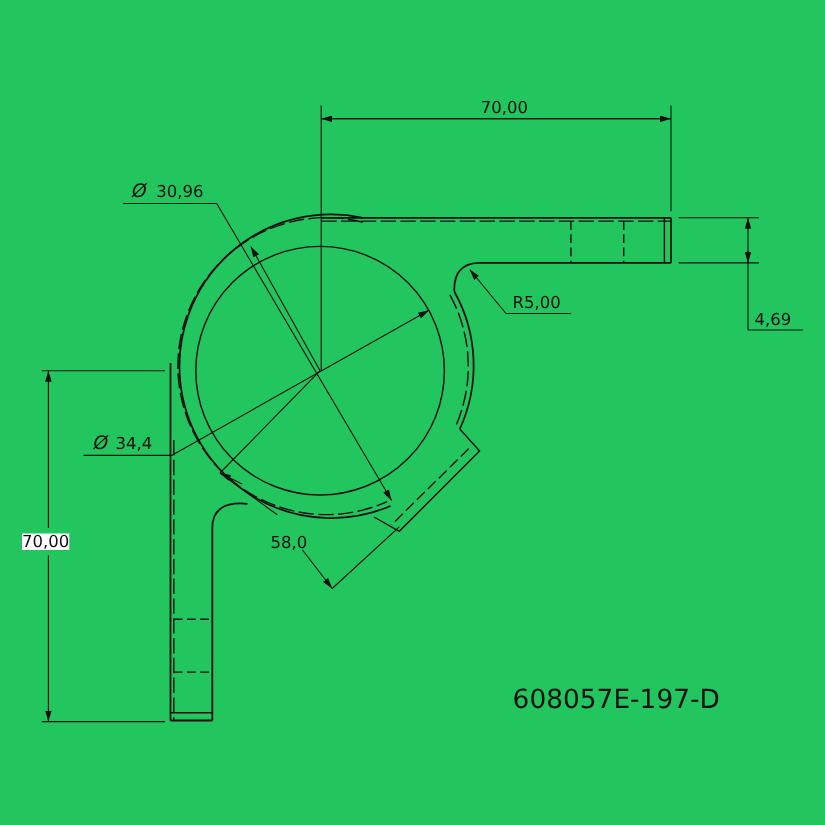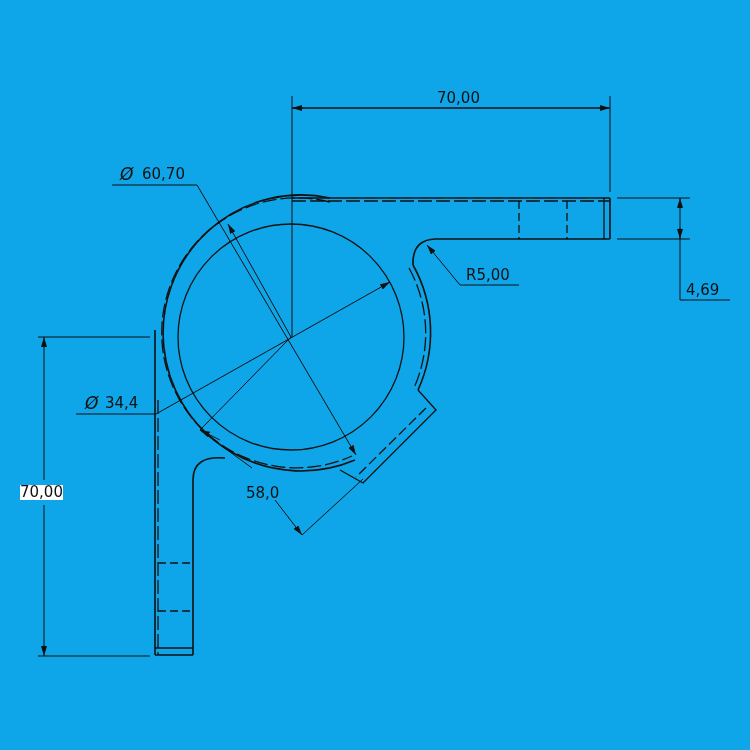--- a/index.html
+++ b/index.html
@@ -1,16 +1,16 @@
 <!DOCTYPE html>
 <html><head>
 <meta charset="utf-8">
 <style>
   html,body{margin:0;padding:0;background:#ffffff;}
-  #canvas{position:relative;width:750px;height:750px;background:#0ea5e9;overflow:hidden;}
+  #canvas{position:relative;width:750px;height:750px;background:#22c55e;overflow:hidden;}
   svg{position:absolute;left:0;top:0;}
   .dim{position:absolute;font-family:"DejaVu Sans",sans-serif;font-size:15px;color:#111;line-height:1;white-space:nowrap;}
   .partno{position:absolute;font-family:"DejaVu Sans",sans-serif;font-size:24px;color:#111;line-height:1;white-space:nowrap;}
 </style>
 </head>
 <body>
 
 <div id="canvas">
   <svg width="750" height="750" viewBox="0 0 750 750">
     <defs>
@@ -77,20 +77,21 @@
       <line x1="275" y1="500" x2="302" y2="535" stroke-width="1" marker-end="url(#arr)"></line>
       <line x1="302" y1="535" x2="363" y2="479" stroke-width="1"></line>
 
       <line x1="519" y1="285" x2="460" y2="285" stroke-width="1"></line>
       <line x1="460" y1="285" x2="427" y2="245" stroke-width="1" marker-end="url(#arr)"></line>
     </g>
   </svg>
 
   <span class="dim" style="left:437px;top:91px;">70,00</span>
   <span class="dim" style="left:120px;top:166px;font-size:17px;font-style:italic;">Ø</span>
-  <span class="dim" style="left:142px;top:167px;">60,70</span>
+  <span class="dim" style="left:142px;top:167px;">30,96</span>
   <span class="dim" style="left:466px;top:268px;">R5,00</span>
   <span class="dim" style="left:686px;top:283px;">4,69</span>
   <span class="dim" style="left:85px;top:395px;font-size:17px;font-style:italic;">Ø</span>
   <span class="dim" style="left:105px;top:396px;">34,4</span>
   <span class="dim" style="left:20px;top:485px;background:#fff;">70,00</span>
   <span class="dim" style="left:246px;top:486px;">58,0</span>
+  <span class="partno" style="left:466px;top:624px;">608057E-197-D</span>
 </div>
 
 </body></html>

